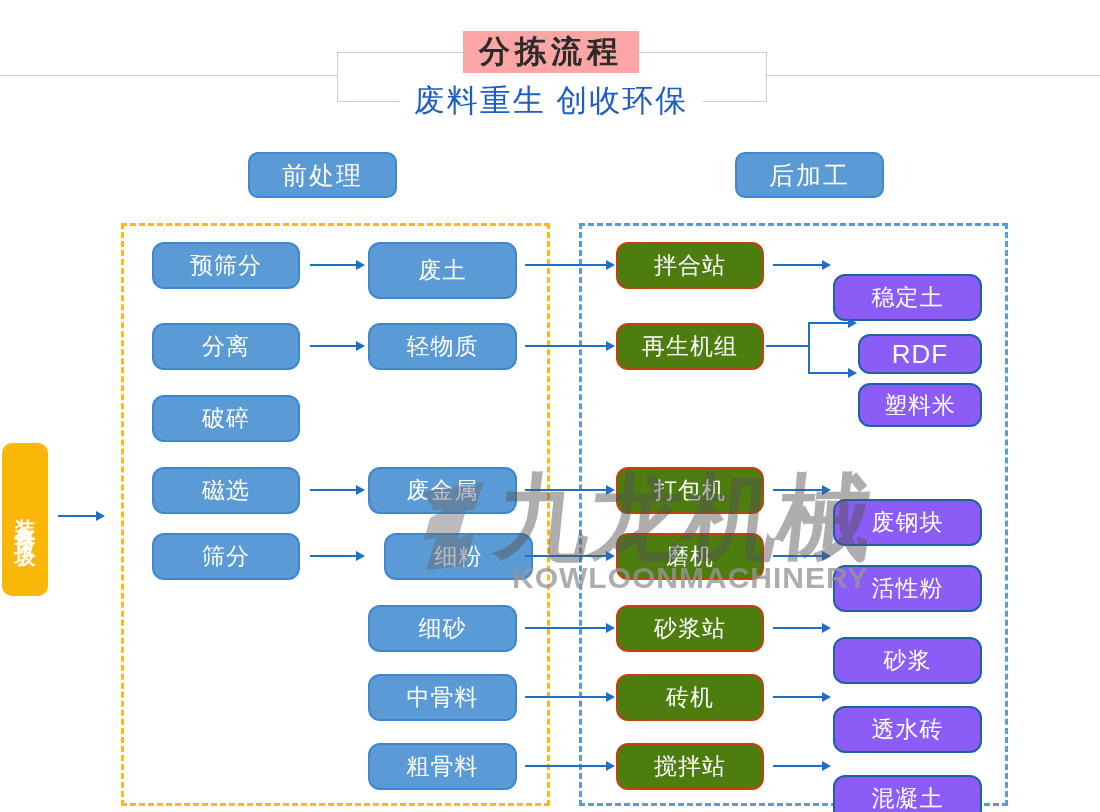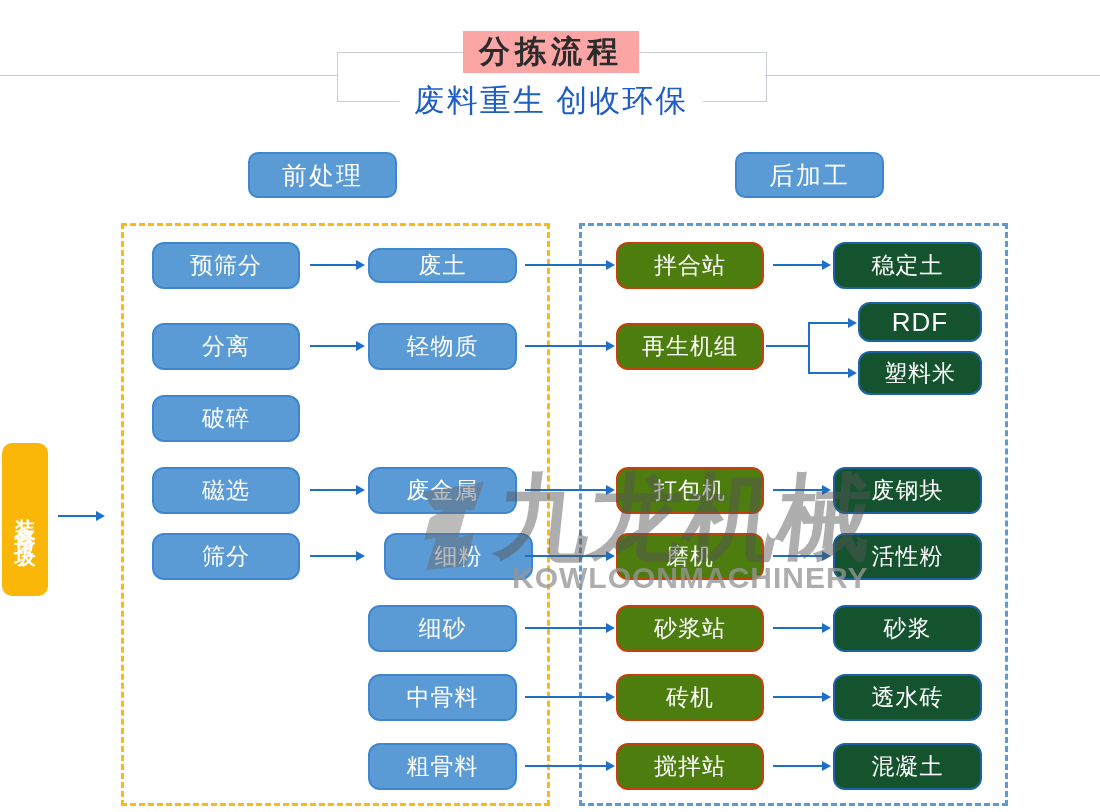--- a/index.html
+++ b/index.html
@@ -24,21 +24,21 @@
   
   .source{position:absolute;left:2px;top:443px;width:46px;height:153px;background:#fbb708;
           border-radius:10px;color:#fff;font-weight:bold;font-size:21px;
           writing-mode:vertical-rl;text-orientation:upright;letter-spacing:9px;
           display:flex;align-items:center;justify-content:center;}
   
   .node{position:absolute;border-radius:12px;color:#fff;font-size:23px;letter-spacing:1px;
         display:flex;align-items:center;justify-content:center;box-sizing:border-box;}
   .node.mid{background:#5b9bd5;border:2px solid #3e87d0;}
   .node.light{background:#4d7c0f;border:2px solid #c2410c;}
-  .node.dark{background:#14532d;border:2px solid #1d62a5;}
+  .node.dark{background:#8b5cf6;border:2px solid #1d62a5;margin-top:32px;}
   
   .arrow,.line{position:absolute;height:2px;background:#1e6fc8;}
   .arrow::after{content:"";position:absolute;right:-9px;top:-4px;
                 border-left:9px solid #1e6fc8;border-top:5px solid transparent;border-bottom:5px solid transparent;}
   .vline{position:absolute;width:2px;background:#1e6fc8;}
   
   .wm{position:absolute;pointer-events:none;}
   .wm-cn{left:496px;top:462px;font-size:94px;font-weight:bold;line-height:1.2;
          color:rgba(85,85,85,0.48);transform:skewX(-6deg);white-space:nowrap;}
   .wm-en{left:512px;top:561px;font-size:30px;font-weight:bold;letter-spacing:1px;
@@ -64,21 +64,21 @@
 
   <div class="source">装修垃圾</div>
   <div class="arrow" style="left:58px;top:515px;width:38px;"></div>
 
   <div class="node mid" style="left:152px;top:242px;width:148px;height:47px;">预筛分</div>
   <div class="node mid" style="left:152px;top:323px;width:148px;height:47px;">分离</div>
   <div class="node mid" style="left:152px;top:395px;width:148px;height:47px;">破碎</div>
   <div class="node mid" style="left:152px;top:467px;width:148px;height:47px;">磁选</div>
   <div class="node mid" style="left:152px;top:533px;width:148px;height:47px;">筛分</div>
 
-  <div class="node mid" style="left:368px;top:248px;width:149px;height:35px;text-align:center;">废土</div>
+  <div class="node mid" style="left:368px;top:242px;width:149px;height:57px;text-align:center;">废土</div>
   <div class="node mid" style="left:368px;top:323px;width:149px;height:47px;">轻物质</div>
   <div class="node mid" style="left:368px;top:467px;width:149px;height:47px;">废金属</div>
   <div class="node mid" style="left:368px;top:533px;width:149px;height:47px;margin-left:16px;">细粉</div>
   <div class="node mid" style="left:368px;top:605px;width:149px;height:47px;">细砂</div>
   <div class="node mid" style="left:368px;top:674px;width:149px;height:47px;">中骨料</div>
   <div class="node mid" style="left:368px;top:743px;width:149px;height:47px;">粗骨料</div>
 
   <div class="node light" style="left:616px;top:242px;width:148px;height:47px;">拌合站</div>
   <div class="node light" style="left:616px;top:323px;width:148px;height:47px;">再生机组</div>
   <div class="node light" style="left:616px;top:467px;width:148px;height:47px;">打包机</div>

